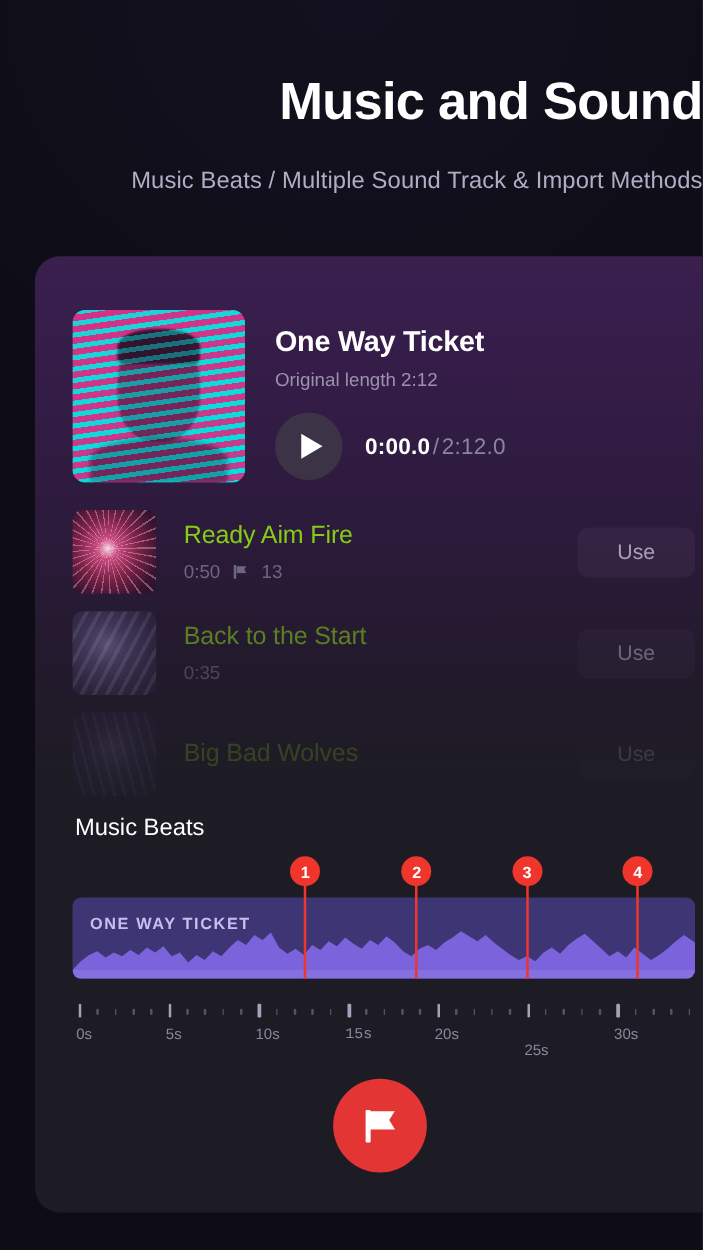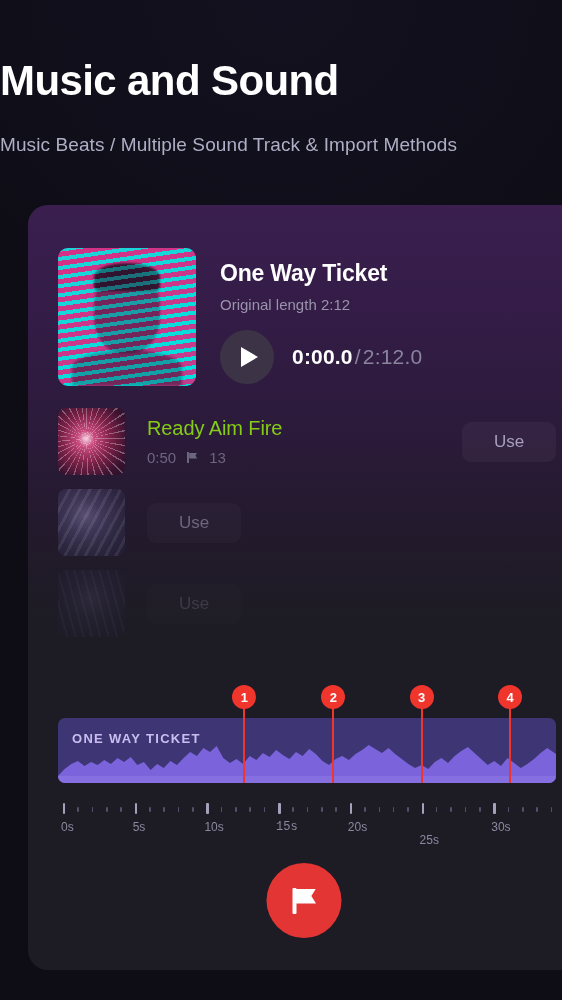--- a/index.html
+++ b/index.html
@@ -22,21 +22,21 @@
     inset: 0;
     background:
       radial-gradient(120% 60% at 50% 0%, #13111f 0%, #0e0d16 60%),
       #0e0d16;
   }
 
   
   .header {
     position: absolute;
     top: 0; left: 0; right: 0;
-    text-align: left;
+    text-align: right;
     padding-top: 58px;
   }
   .page-title {
     margin: 0;
     font-size: 42px;
     font-weight: bold;
     letter-spacing: -0.6px;
     color: #ffffff;
     line-height: 1.1;
   }
@@ -156,21 +156,21 @@
     justify-content: center;
     flex: 0 0 auto;
   }
   .play-tri {
     width: 0; height: 0;
     border-left: 17px solid #ffffff;
     border-top: 10px solid transparent;
     border-bottom: 10px solid transparent;
     margin-left: 5px;
   }
-  .np-time { font-size: 21px; letter-spacing: 0.2px; }
+  .np-time { font-size: 18px; letter-spacing: 0.2px; }
   .np-time .cur { color: #ffffff; font-weight: bold; }
   .np-time .sep { color: #8b849d; padding: 0 2px; }
   .np-time .tot { color: #8b849d; }
 
   
   .track-list {
     position: absolute;
     left: 30px;
     right: 24px;
     top: 196px;
@@ -471,31 +471,41 @@
           <span>0:50</span>
           <span class="flag-mini"></span>
           <span>13</span>
         </div>
       </div>
       <div class="use-btn">Use</div>
     </div>
 
     <div class="track-row row-2">
       <div class="art-small art-b"></div>
+      <div class="track-mid">
+        <div class="track-name">Back to the Start</div>
+        <div class="track-meta">
+          <span>0:35</span>
+        </div>
+      </div>
       <div class="use-btn">Use</div>
     </div>
 
     <div class="track-row row-3">
       <div class="art-small art-c"></div>
+      <div class="track-mid">
+        <div class="track-name">Big Bad Wolves</div>
+      </div>
       <div class="use-btn">Use</div>
     </div>
 
     <div class="list-fade"></div>
   </div>
 
+  <div class="beats-title">Music Beats</div>
 
   <div class="beats-area">
     <div class="wave-panel">
       <div class="wave-label">ONE WAY TICKET</div>
       <svg class="wave-svg" viewBox="0 0 452 65" preserveAspectRatio="none">
         <path fill="#7b63dc" d="M0,65 L0,58 L6,51 L12,46 L18,43 L24,48 L30,44 L36,47 L42,42 L48,46 L54,40 L60,44 L66,39 L72,47 L78,44 L84,52 L90,46 L96,50 L102,43 L108,47 L114,40 L120,34 L126,38 L132,30 L138,34 L144,28 L150,40 L156,45 L162,41 L168,46 L174,38 L180,42 L186,35 L192,39 L198,32 L204,37 L210,41 L216,34 L222,38 L228,31 L234,36 L240,43 L246,47 L252,41 L258,38 L264,42 L270,36 L276,32 L282,27 L288,31 L294,35 L300,30 L306,36 L312,41 L318,46 L324,50 L330,47 L336,51 L342,44 L348,40 L354,45 L360,38 L366,33 L372,29 L378,35 L384,41 L390,47 L396,43 L402,48 L408,40 L414,45 L420,50 L426,46 L432,41 L438,35 L444,30 L452,36 L452,65 Z"></path>
         <rect x="0" y="58" width="452" height="7" fill="#8f7ae4" opacity="0.55"></rect>
       </svg>
     </div>
 

